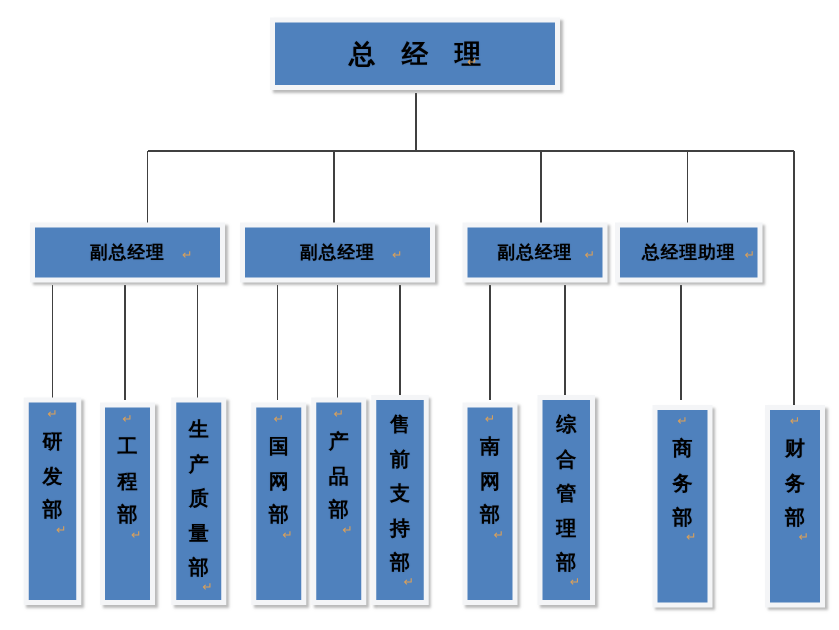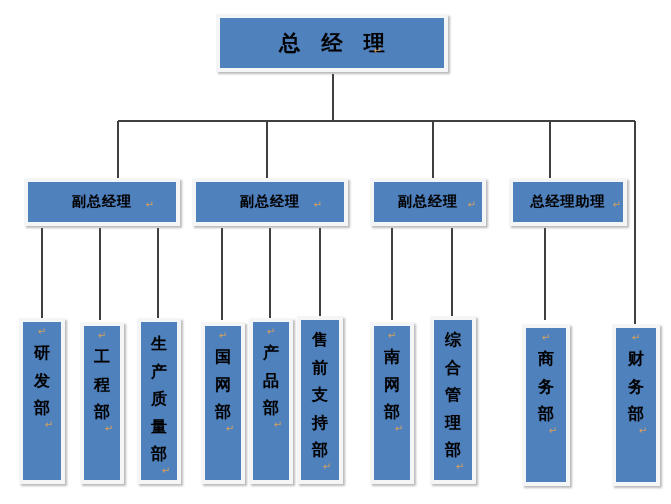--- a/index.html
+++ b/index.html
@@ -156,21 +156,21 @@
     </div>
   </div>
 
   <div class="node mid" style="left:370px; top:178px; width:116px; height:48px;">
     <div class="fill">
       <span class="label">副总经理</span>
       <span class="pilcrow inline" style="right:6px;">↵</span>
     </div>
   </div>
 
-  <div class="node mid" style="left:509px; top:178px; width:118px; height:48px;">
+  <div class="node mid" style="left:492px; top:178px; width:118px; height:48px;">
     <div class="fill">
       <span class="label">总经理助理</span>
       <span class="pilcrow inline" style="right:2px;">↵</span>
     </div>
   </div>
 
   <div class="node leaf" style="left:19px; top:318px; width:46px; height:166px;">
     <div class="fill">
       <span class="pilcrow top">↵</span>
       <span class="label">

